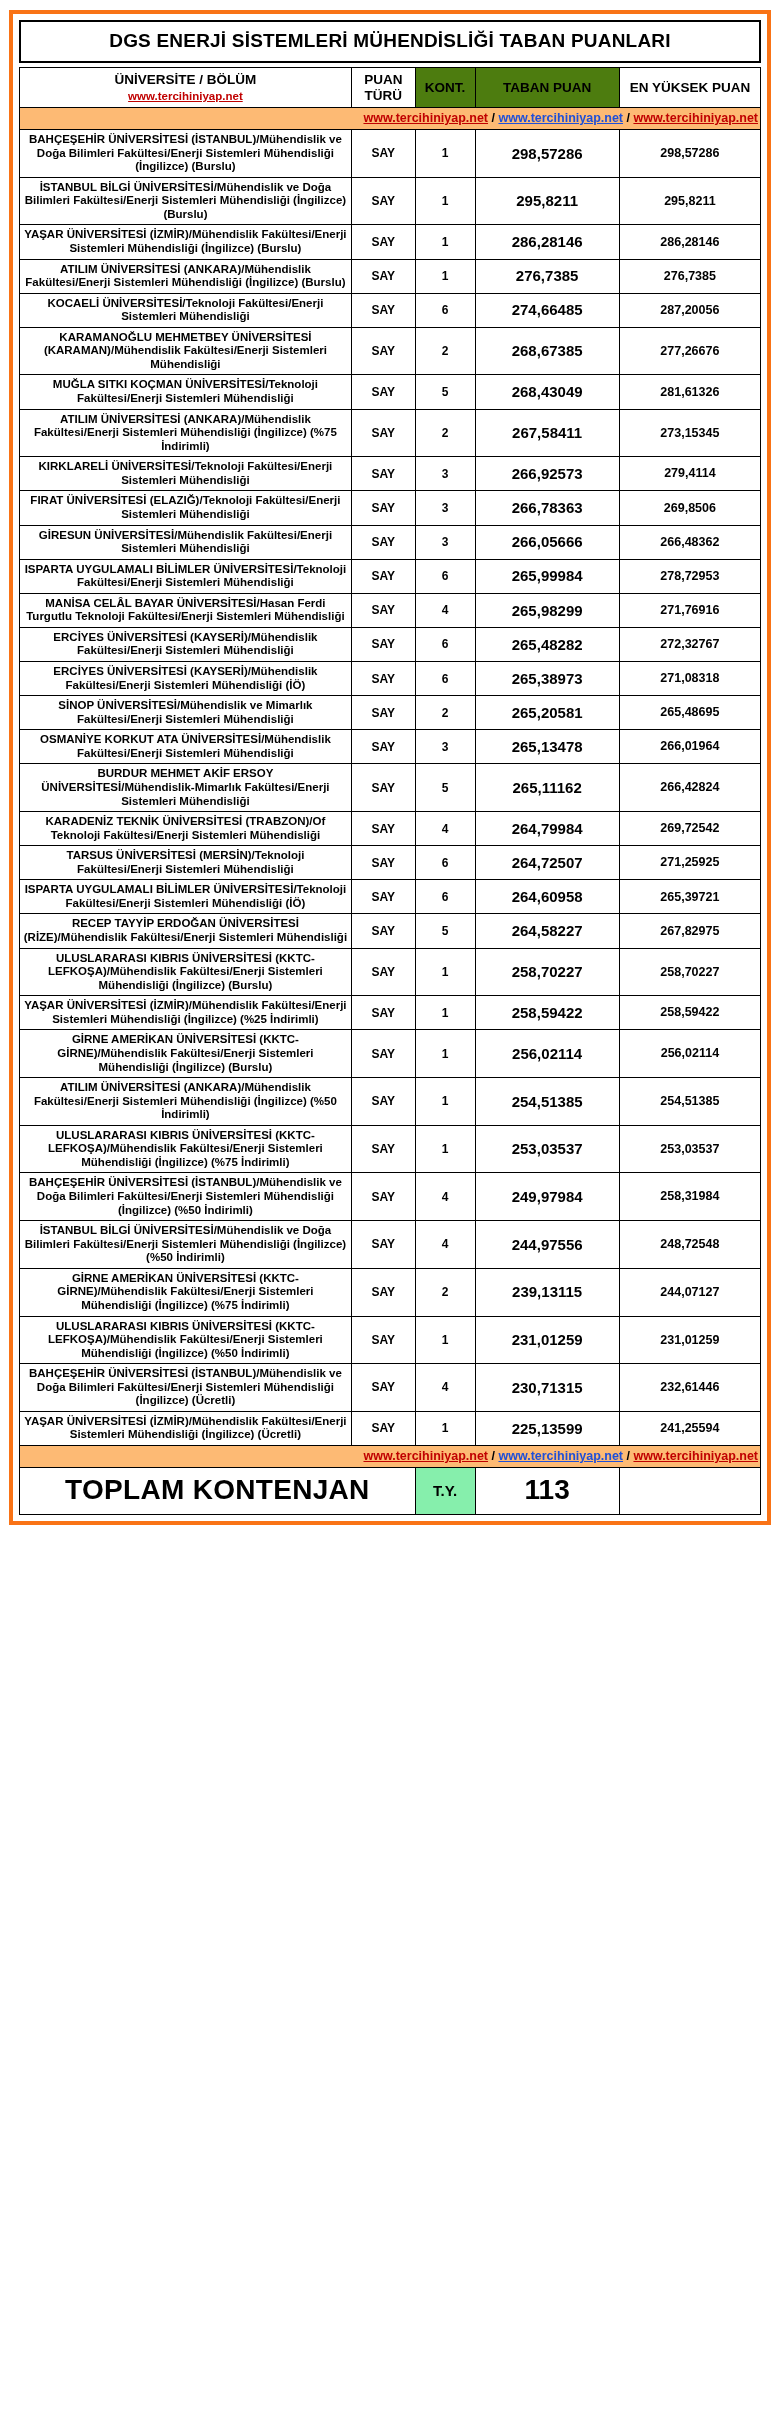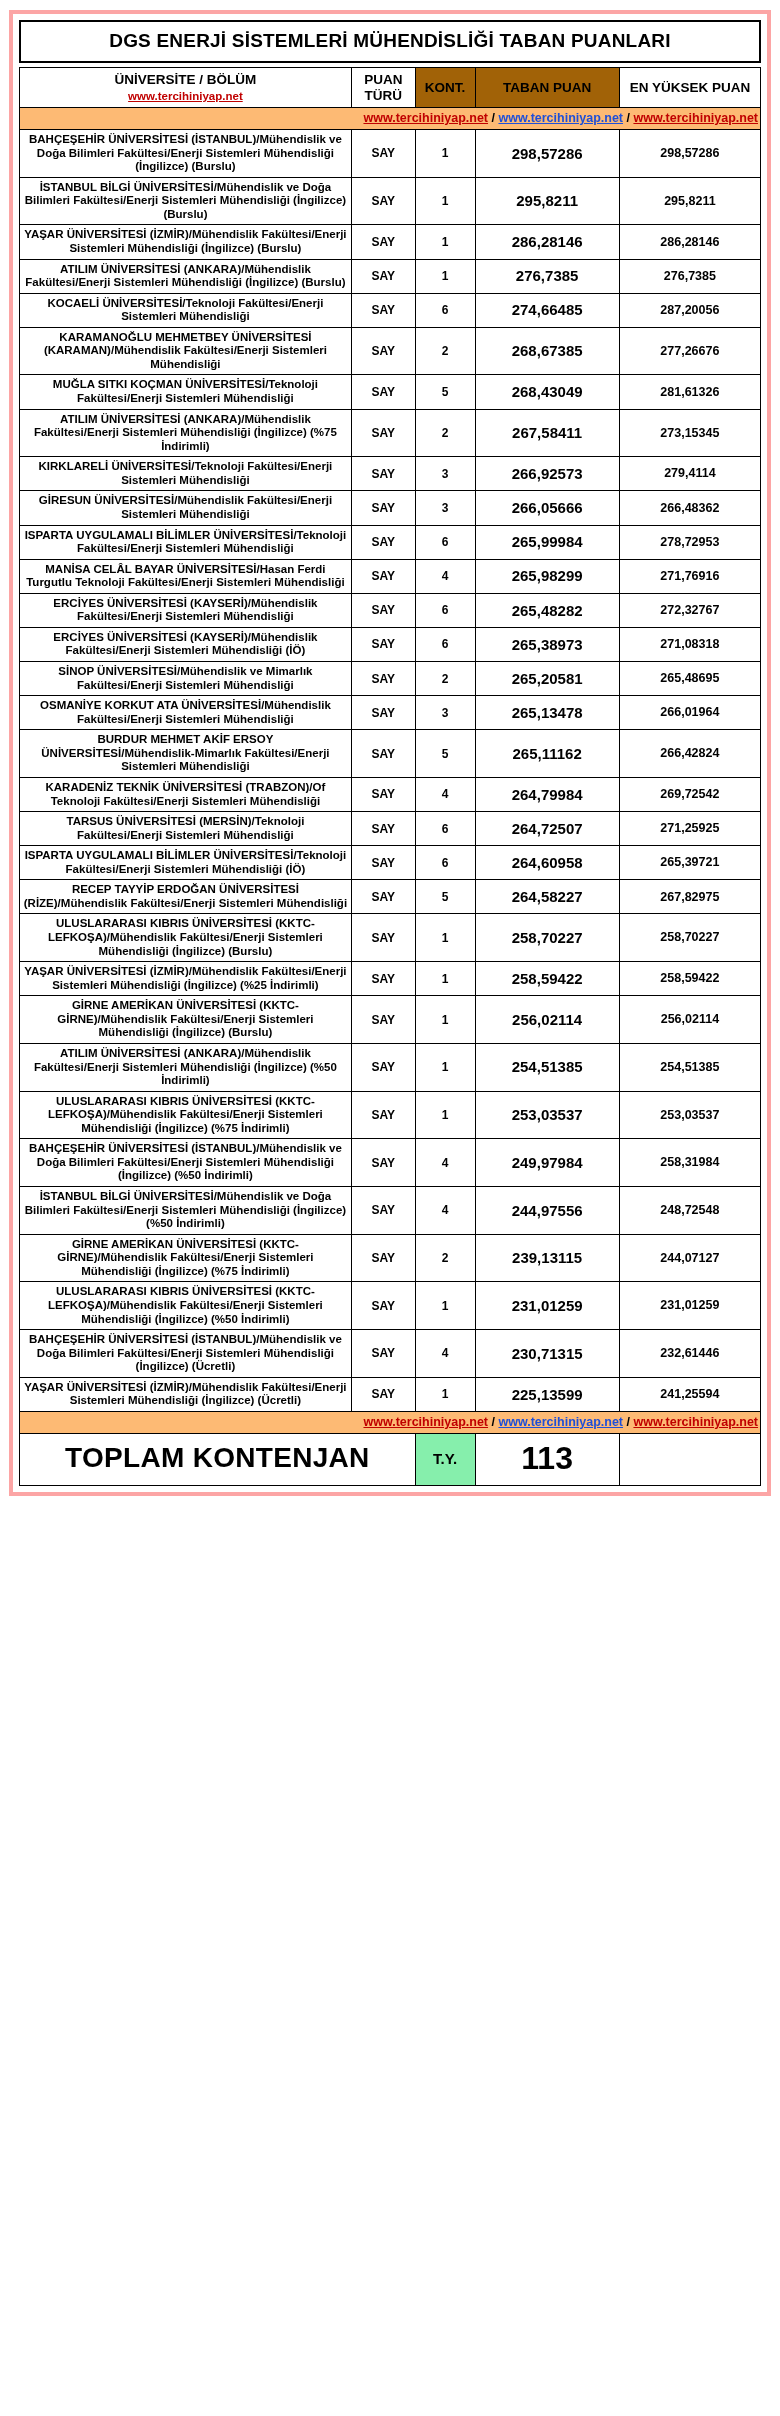--- a/index.html
+++ b/index.html
@@ -11,21 +11,21 @@
     font-family: "Liberation Sans", sans-serif;
   }
   .page {
     width: 780px;
     min-height: 2416px;
     box-sizing: border-box;
     background: #ffffff;
     padding: 10px 9px 12px 9px;
   }
   .frame {
-    border: 4px solid #fca5a5;
+    border: 4px solid #f97316;
     background: #ffffff;
     box-sizing: border-box;
     padding: 6px;
   }
   .title-bar {
     border: 2px solid #000000;
     background: #ffffff;
     text-align: center;
     font-weight: bold;
     font-size: 19px;
@@ -48,21 +48,21 @@
     background: #ffffff;
     text-align: center;
     vertical-align: middle;
     font-size: 13.5px;
     font-weight: bold;
     padding: 4px 2px;
     line-height: 1.15;
     color: #000000;
   }
   .hdr th.yellow {
-    background: #a16207;
+    background: #4d7c0f;
   }
   .hdr .site {
     display: block;
     font-size: 11.5px;
     font-weight: bold;
     color: #c00000;
     text-decoration: underline;
     margin-top: 2px;
   }
   
@@ -117,21 +117,21 @@
   }
   .total .ty {
     text-align: center;
     font-weight: bold;
     font-size: 15px;
     background: #86efac;
   }
   .total .num {
     text-align: center;
     font-weight: bold;
-    font-size: 32px;
+    font-size: 28px;
   }
   .total .blank { background: #ffffff; }
 </style>
 </head>
 <body>
 
 <div class="page">
   <div class="frame">
 
     <div class="title-bar">DGS ENERJİ SİSTEMLERİ MÜHENDİSLİĞİ TABAN PUANLARI</div>
@@ -221,20 +221,27 @@
           <td class="enyuksek">273,15345</td>
         </tr>
         <tr class="row">
           <td class="name">KIRKLARELİ ÜNİVERSİTESİ/Teknoloji Fakültesi/Enerji Sistemleri Mühendisliği</td>
           <td class="ctr">SAY</td>
           <td class="ctr">3</td>
           <td class="taban">266,92573</td>
           <td class="enyuksek">279,4114</td>
         </tr>
         <tr class="row">
+          <td class="name">FIRAT ÜNİVERSİTESİ (ELAZIĞ)/Teknoloji Fakültesi/Enerji Sistemleri Mühendisliği</td>
+          <td class="ctr">SAY</td>
+          <td class="ctr">3</td>
+          <td class="taban">266,78363</td>
+          <td class="enyuksek">269,8506</td>
+        </tr>
+        <tr class="row">
           <td class="name">GİRESUN ÜNİVERSİTESİ/Mühendislik Fakültesi/Enerji Sistemleri Mühendisliği</td>
           <td class="ctr">SAY</td>
           <td class="ctr">3</td>
           <td class="taban">266,05666</td>
           <td class="enyuksek">266,48362</td>
         </tr>
         <tr class="row">
           <td class="name">ISPARTA UYGULAMALI BİLİMLER ÜNİVERSİTESİ/Teknoloji Fakültesi/Enerji Sistemleri Mühendisliği</td>
           <td class="ctr">SAY</td>
           <td class="ctr">6</td>

